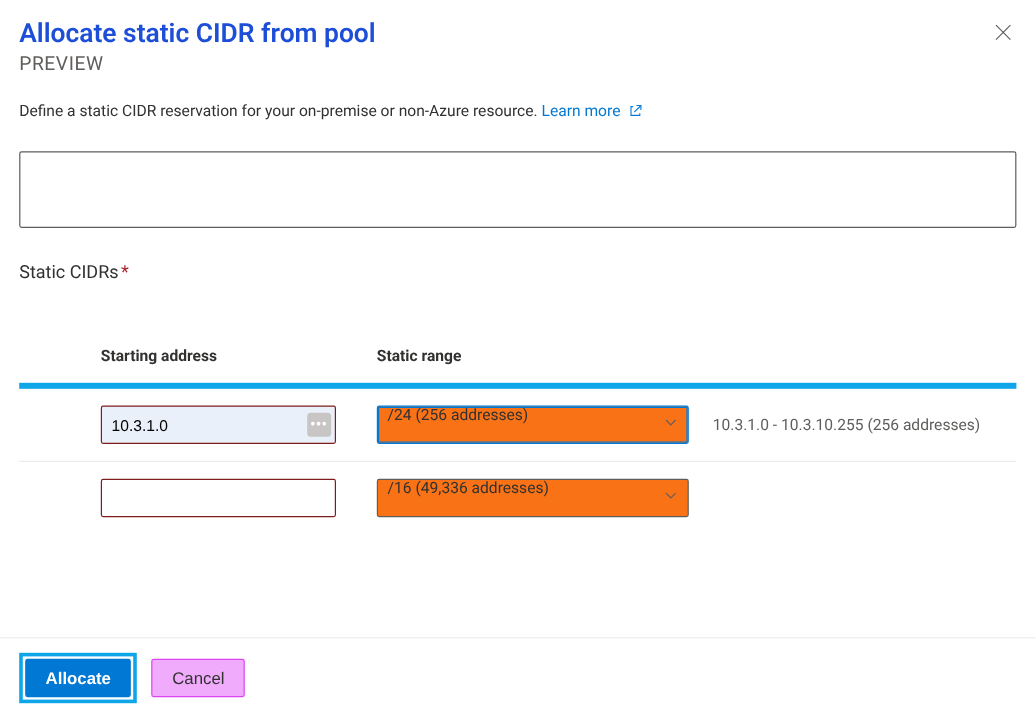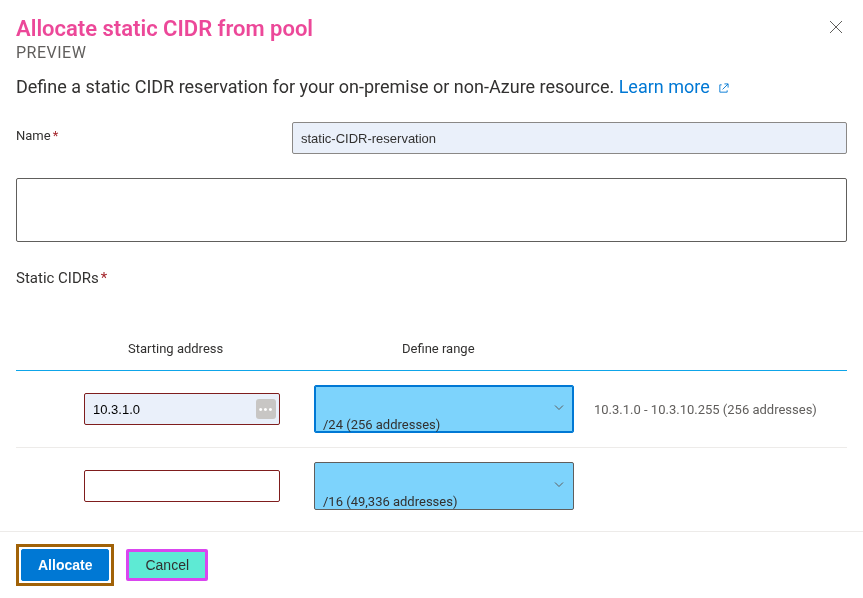--- a/index.html
+++ b/index.html
@@ -17,38 +17,38 @@
     padding: 16px 16px 0 16px;
   }
   .header-row {
     display: flex;
     justify-content: space-between;
     align-items: flex-start;
   }
   .title {
     font-size: 22px;
     font-weight: 600;
-    color: #ec4899;
+    color: #1d4ed8;
     margin: 0;
   }
   .preview {
     font-size: 16px;
     letter-spacing: 0.5px;
     color: #605e5c;
     margin-top: 2px;
   }
   .close-btn {
     background: none; border: none; cursor: pointer;
     padding: 4px; font-size: 16px; color: #605e5c;
     line-height: 1;
   }
   .close-btn svg { display:block; }
   .intro {
-    margin-top: 14px;
-    font-size: 18px;
+    margin-top: 24px;
+    font-size: 13px;
     color: #323130;
   }
   .link {
     color: #0078d4;
     text-decoration: none;
     cursor: pointer;
   }
   .ext-icon {
     display: inline-block;
     vertical-align: -1px;
@@ -101,24 +101,23 @@
   }
   .cidr-table {
     margin-top: 40px;
   }
   .cidr-head, .cidr-row {
     display: flex;
     align-items: center;
     padding: 14px 0;
   }
   .cidr-head {
-    border-bottom: 1px solid #0ea5e9;
-    font-weight: 400;
-    font-size: 13px;
-    gap: 44px;
+    border-bottom: 5px solid #0ea5e9;
+    font-weight: 700;
+    font-size: 13px;
   }
   .cidr-row {
     border-bottom: 1px solid #edebe9;
   }
   .col-blank { width: 68px; }
   .col-start { width: 230px; padding-right: 20px; }
   .col-size  { width: 280px; padding-right: 20px; }
   .col-range { flex: 1; color: #605e5c; font-size: 13px; }
   .addr-wrap {
     position: relative;
@@ -142,28 +141,28 @@
     background: #c8c6c4;
     border-radius: 3px;
     border: none;
     display: flex; align-items: center; justify-content: center;
     cursor: pointer;
   }
   .addr-more .dots { color: #fff; font-size: 11px; line-height: 1; letter-spacing: 1px; }
   .size-select {
     position: relative;
     width: 260px;
-    height: 48px;
+    height: 32px;
     border: 1px solid #605e5c;
     border-radius: 2px;
     display: flex;
-    align-items: flex-end;
+    align-items: flex-start;
     padding: 0 30px 0 8px;
     font-size: 13px;
-    background: #7dd3fc;
+    background: #f97316;
     cursor: pointer;
   }
   .size-select.focused { border-color: #0078d4; box-shadow: inset 0 0 0 1px #0078d4; }
   .chev {
     position: absolute;
     right: 8px; top: 50%;
     transform: translateY(-50%);
   }
   .footer {
     position: absolute;
@@ -174,33 +173,33 @@
     gap: 12px;
     align-items: center;
     background: #fff;
   }
   .btn {
     height: 32px;
     padding: 0 16px;
     font-size: 14px;
     border-radius: 2px;
     cursor: pointer;
-    border: 3px solid #d946ef;
-    background: #5eead4;
+    border: 1px solid #d946ef;
+    background: #f0abfc;
     color: #323130;
   }
   .btn-primary {
     background: #0078d4;
     border: 1px solid #0078d4;
     color: #fff;
     font-weight: 600;
   }
   .highlight-ring {
     display: inline-flex;
-    border: 3px solid #a16207;
+    border: 3px solid #0ea5e9;
     padding: 2px;
   }
 </style>
 </head>
 <body>
 
 <div class="panel">
 
   <div class="header-row">
     <div>
@@ -224,44 +223,36 @@
           <path d="M4 2H2v8h8V8"></path>
             <path d="M7 1h4v4"></path>
             <path d="M11 1L5 7"></path>
         </svg>
       </span>
     </a>
   </div>
 
   <div class="form">
 
-    <div class="form-row">
-      <div class="label-col">
-        <span>Name</span><span class="req">*</span>
-      </div>
-      <div class="input-col">
-        <input class="text-input filled" type="text" value="static-CIDR-reservation" style="">
-      </div>
-    </div>
 
     <div class="form-row">
       <div class="input-col">
         <textarea class="textarea" style=""></textarea>
       </div>
     </div>
 
     <div class="section-label">
       <span>Static CIDRs</span><span class="req">*</span>
     </div>
 
     <div class="cidr-table">
       <div class="cidr-head">
         <div class="col-blank"></div>
         <div class="col-start">Starting address</div>
-        <div class="col-range" style="color:#323130;">Define range</div>
+        <div class="col-range" style="color:#323130;">Static range</div>
       </div>
 
       <div class="cidr-row">
         <div class="col-blank"></div>
         <div class="col-start">
           <div class="addr-wrap">
             <input class="addr-input filled" type="text" value="10.3.1.0" style="">
             <button class="addr-more">
               <span class="dots">•••</span>
             </button>

